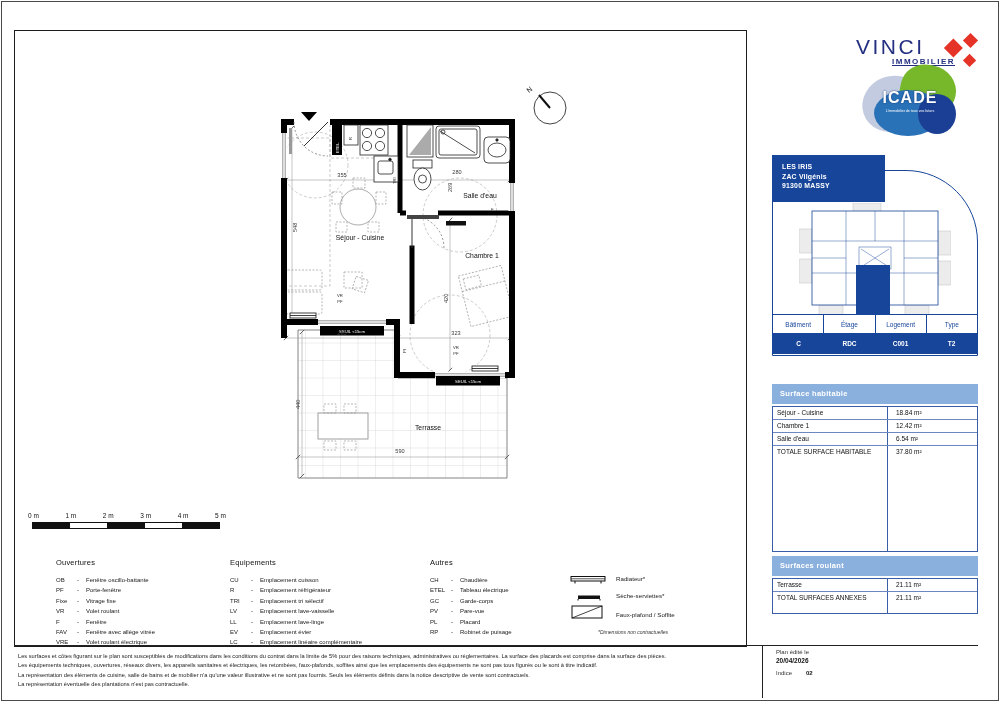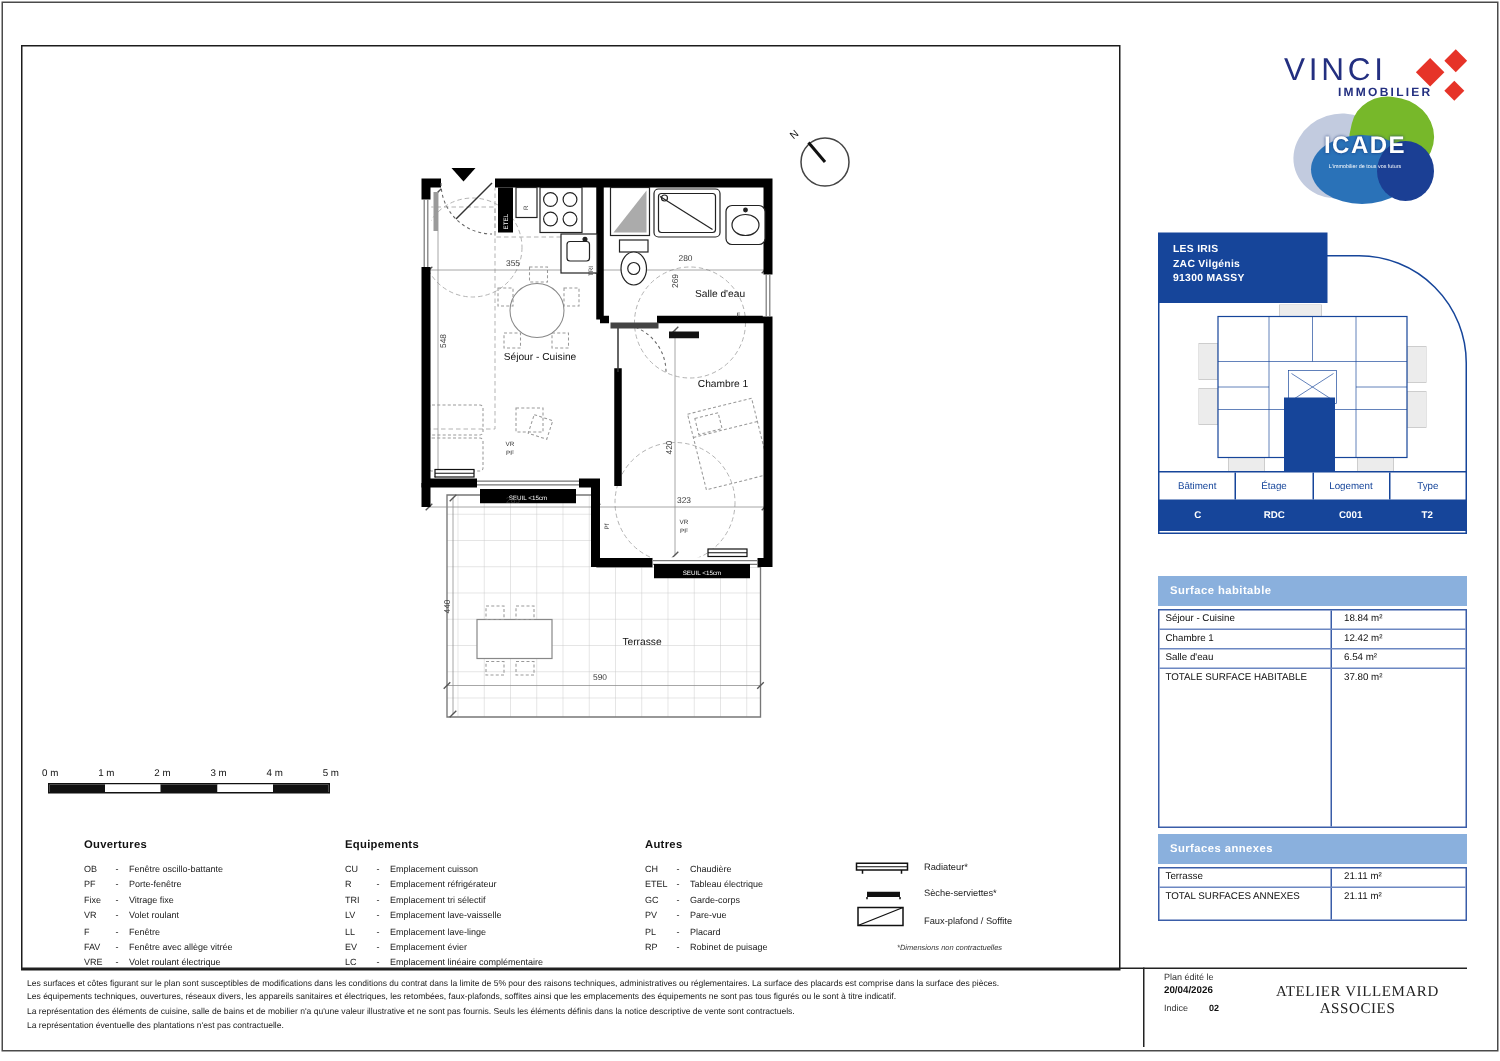--- a/index.html
+++ b/index.html
@@ -18,34 +18,34 @@
 
   
   .scalebar{position:absolute;left:28px;top:512px;width:198px;}
   .scale-labels{display:flex;justify-content:space-between;font-size:6.5px;color:#111;margin-bottom:3px;}
   .scale-track{display:flex;height:5px;width:186px;margin-left:4px;border:1px solid #111;}
   .scale-track div{flex:1;}
   .sg-b{background:#111;} .sg-w{background:#fff;}
 
   
   .legend-col{position:absolute;top:558px;}
-  .legend-title{font-size:7.5px;font-weight:bold;letter-spacing:.2px;margin-bottom:8px;color:#111;}
+  .legend-title{font-size:7.5px;font-weight:normal;letter-spacing:.2px;margin-bottom:8px;color:#111;}
   .li{font-size:6px;line-height:10.4px;white-space:nowrap;color:#1a1a1a;}
   .lk{display:inline-block;width:21px;}
   .ls{display:inline-block;width:9px;text-align:left;}
   .legend-symbols{position:absolute;left:570px;top:570px;width:170px;}
   .sym-row{display:flex;align-items:center;height:17px;}
   .sym-icon{width:46px;}
   .sym-label{font-size:6.2px;color:#1a1a1a;}
   .legend-note{position:absolute;left:598px;top:629px;font-size:5px;font-style:italic;color:#333;}
 
   
   .vinci{position:absolute;left:846px;top:28px;width:134px;height:46px;}
   .vinci-name{position:absolute;left:10px;top:7px;font-size:21px;font-weight:normal;letter-spacing:2.5px;color:var(--vinci-navy,#232f80);}
-  .vinci-sub{position:absolute;left:46px;top:29px;font-size:8px;font-weight:bold;letter-spacing:1.5px;color:var(--vinci-navy,#232f80);}
+  .vinci-sub{position:absolute;left:46px;top:29px;font-size:8px;font-weight:bold;letter-spacing:1.5px;color:var(--vinci-navy,#232f80);text-decoration:underline;}
   .vinci-emblem{position:absolute;left:96px;top:1px;}
 
   .icade{position:absolute;left:860px;top:64px;width:100px;height:78px;}
   .icb{position:absolute;border-radius:50%;}
   .icb1{left:2px;top:12px;width:62px;height:56px;background:var(--icade-light,#c2cbdf);transform:rotate(-18deg);}
   .icb2{left:40px;top:1px;width:56px;height:52px;background:var(--icade-green,#77b82a);border-radius:48% 52% 55% 45%;transform:rotate(12deg);}
   .icb3{left:14px;top:26px;width:68px;height:46px;background:var(--icade-blue,#2a72b8);}
   .icb4{left:58px;top:30px;width:38px;height:40px;background:#1b3f94;}
   .icade-name{position:absolute;left:0;right:0;top:25px;text-align:center;color:#fff;font-weight:bold;
               font-size:16px;letter-spacing:1px;text-shadow:0 0 2px rgba(15,45,110,.9);}
@@ -447,21 +447,21 @@
           <span class="val">6.54 m²</span>
         </div>
 
         <div class="s-row">
           <span class="lab">TOTALE SURFACE HABITABLE</span>
           <span class="val">37.80 m²</span>
         </div>
       </div>
   </div>
 
-  <div class="s-head" style="top:556px">Surfaces annexes</div>
+  <div class="s-head" style="top:556px">Surfaces roulant</div>
   <div class="s-table" style="top:578px;height:36px">
     <div class="s-div"></div>
     <div>
 
         <div class="s-row">
           <span class="lab">Terrasse</span>
           <span class="val">21.11 m²</span>
         </div>
 
         <div class="s-row">
@@ -480,14 +480,13 @@
       <div class="dl">La représentation des éléments de cuisine, salle de bains et de mobilier n'a qu'une valeur illustrative et ne sont pas fournis. Seuls les éléments définis dans la notice descriptive de vente sont contractuels.</div>
       <div class="dl">La représentation éventuelle des plantations n'est pas contractuelle.</div>
     </div>
   <div class="plan-edit">
     <div>Plan édité le</div>
     <div class="pe-date">20/04/2026</div>
     <div class="pe-indice">
       <span>Indice</span><span class="pe-iv">02</span>
     </div>
   </div>
-  <div class="architect">ATELIER VILLEMARD ASSOCIES</div>
 </div>
 
 </body></html>

